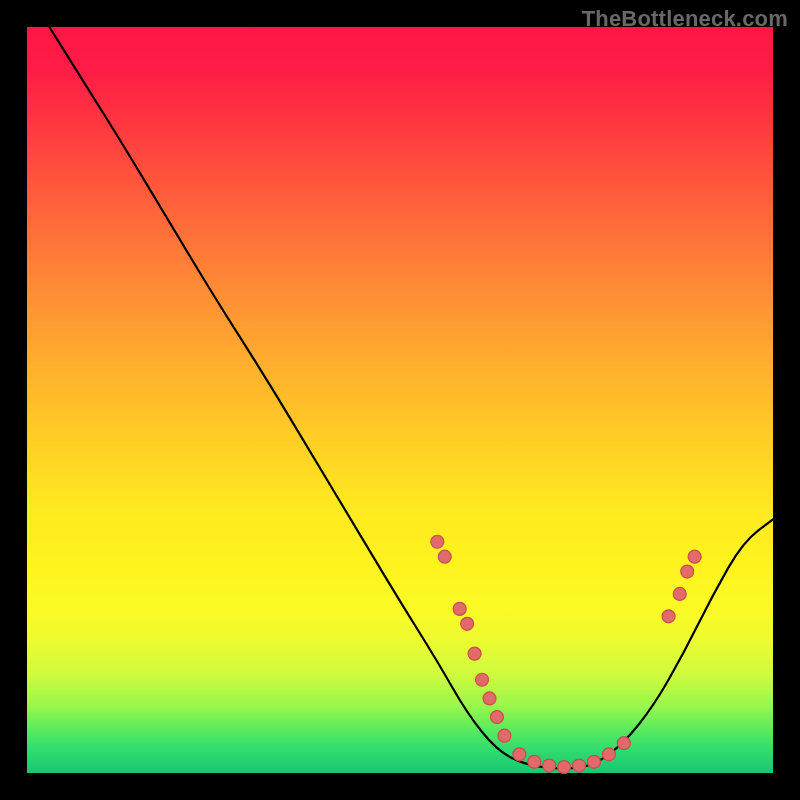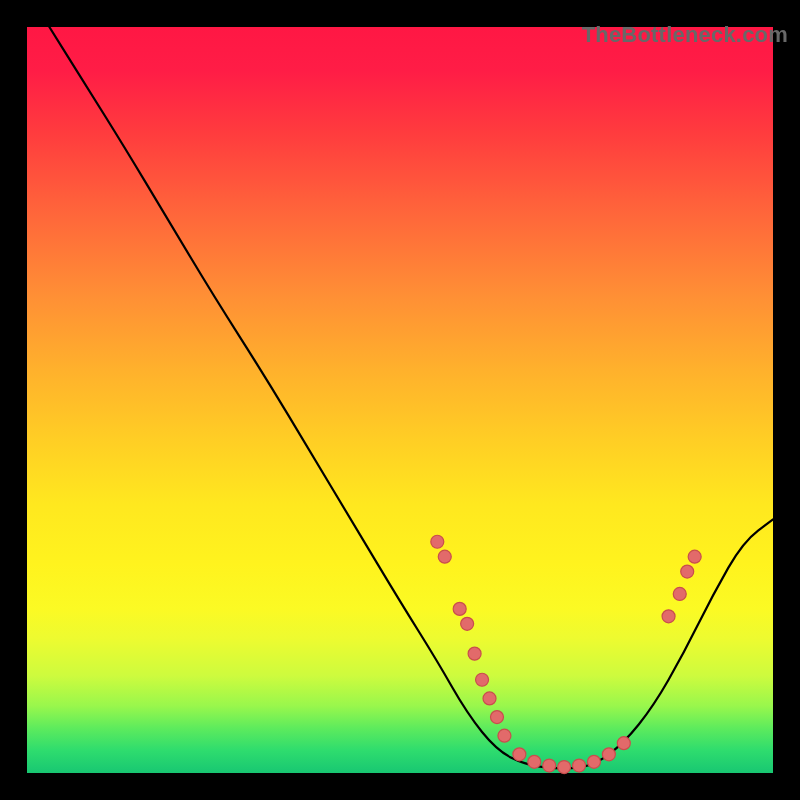--- a/index.html
+++ b/index.html
@@ -30,21 +30,21 @@
       #fbfa24 78%,
       #edfb30 82%,
       #cdfb3e 87%,
       #99f74c 91%,
       #5deb5d 94%,
       #2edc6e 97%,
       #18c772 100%);
   }
   .watermark {
     position: absolute;
-    top: 22px;
+    top: 6px;
     right: 12px;
     color: #686868;
     font-size: 22px;
     font-weight: 600;
     letter-spacing: 0.2px;
     z-index: 10;
   }
   svg.plot {
     position: absolute;
     left: 27px;

